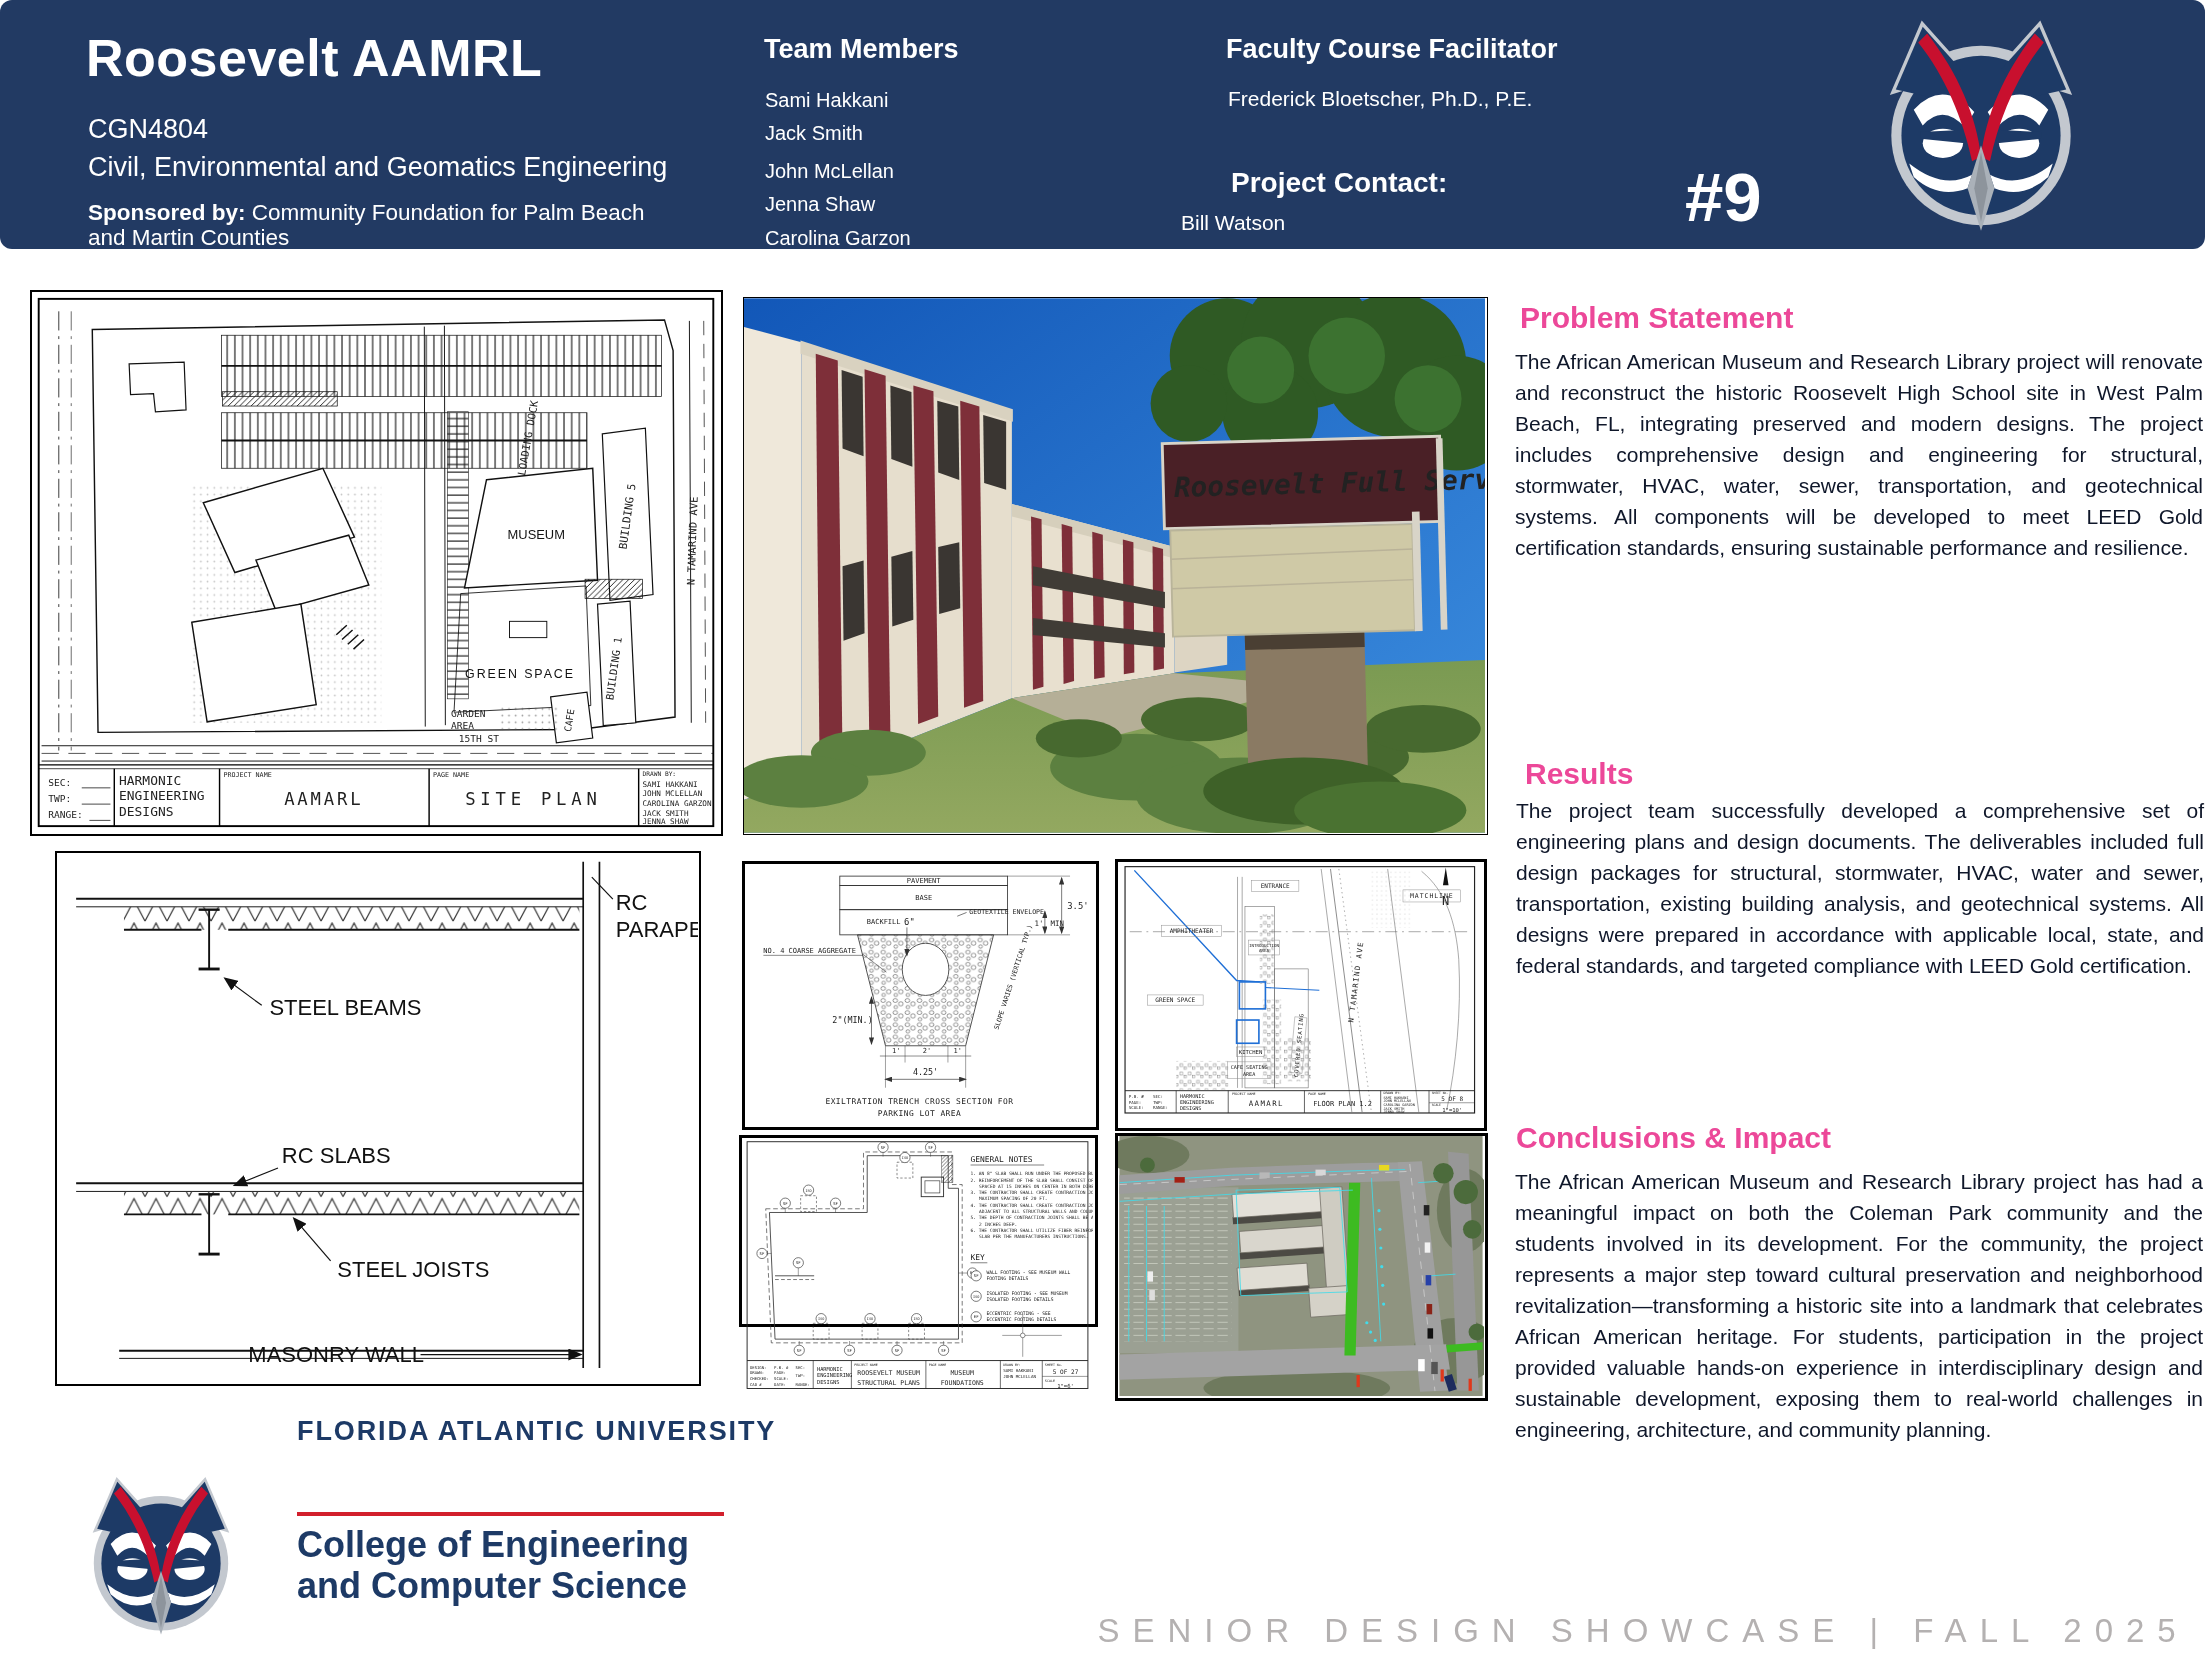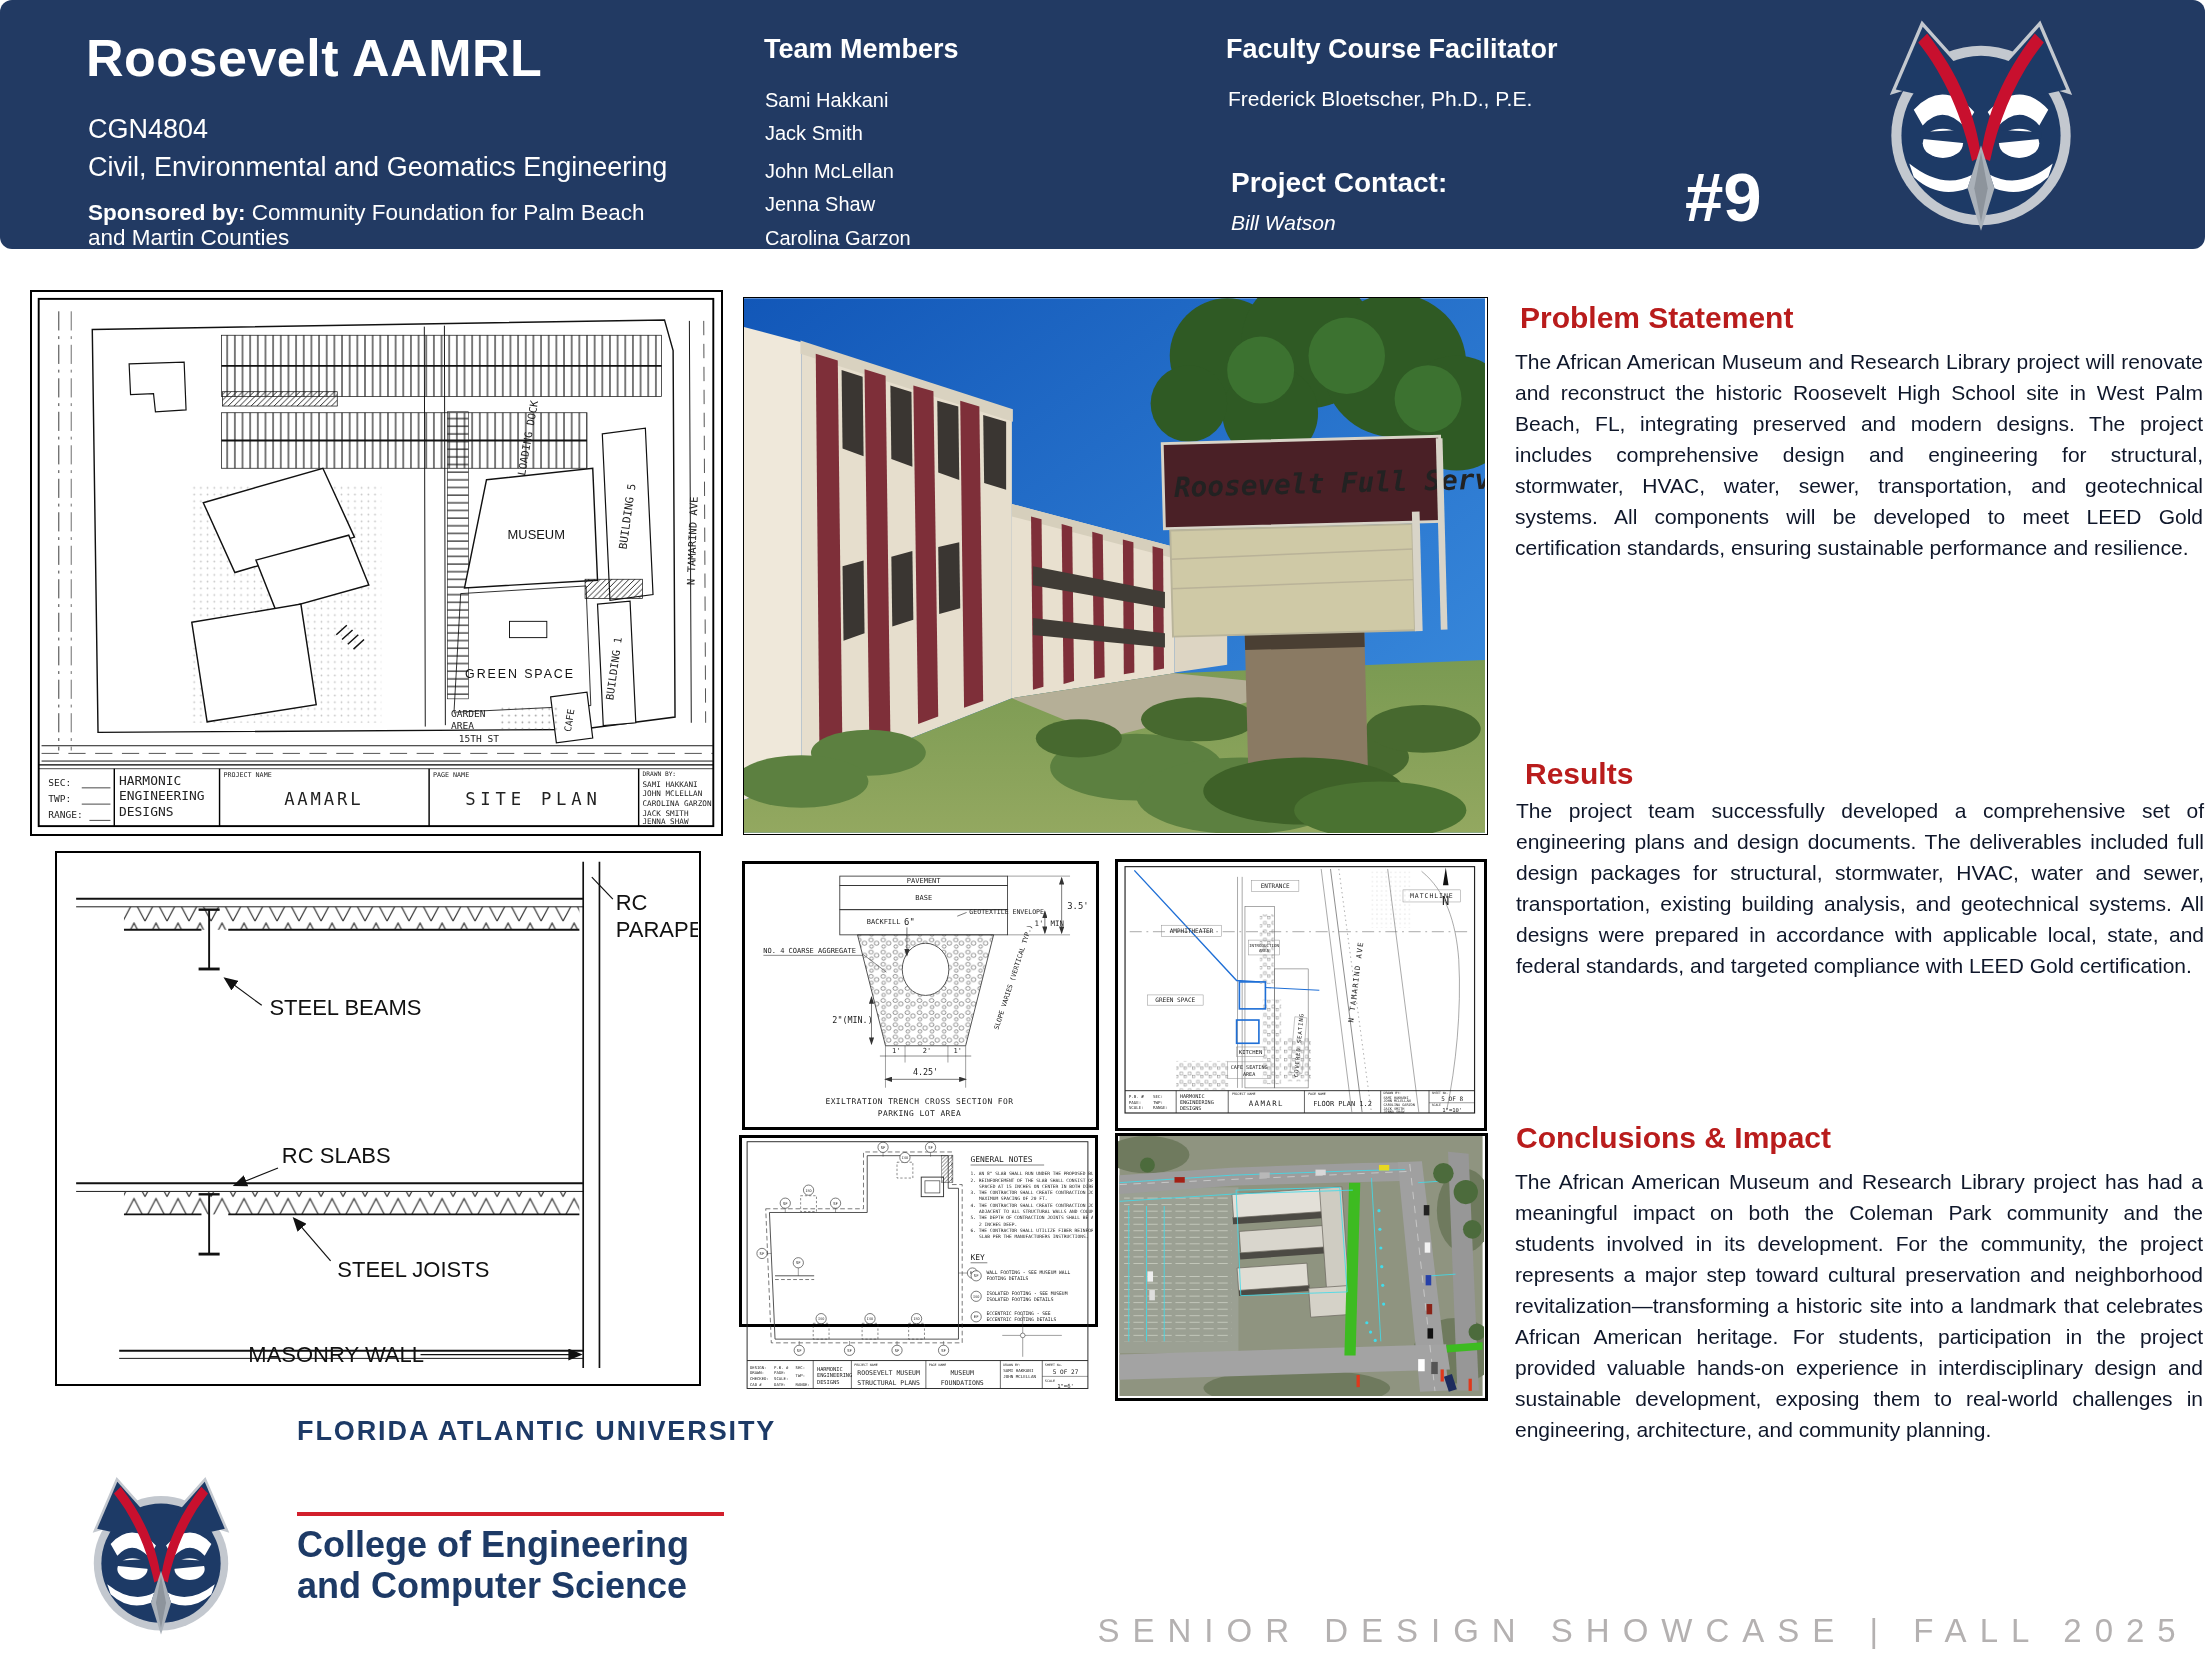--- a/index.html
+++ b/index.html
@@ -11,21 +11,21 @@
   .h-title{left:86px;top:28px;font-size:52px;font-weight:bold;letter-spacing:0.5px;}
   .h-code{left:88px;top:114px;font-size:27px;}
   .h-dept{left:88px;top:152px;font-size:27px;}
   .h-spon{left:88px;top:200px;width:565px;font-size:22.5px;line-height:1.12;}
   .h-spon b{font-weight:bold;}
   .col-head{font-size:27px;font-weight:bold;}
   .team-name{font-size:20px;}
   .fac-name{font-size:21px;}
   .proj-num{left:1685px;top:158px;font-size:69px;font-weight:bold;}
   
-  .sec-head{font-size:30px;font-weight:bold;color:#b91c1c;}
+  .sec-head{font-size:30px;font-weight:bold;color:#ec4899;}
   .sec-body{width:688px;font-size:21px;line-height:31px;text-align:justify;color:#0f172a;}
   .frame-thin{position:absolute;background:#ffffff;border:2.4px solid #000;box-sizing:border-box;}
   svg text{font-family:"DejaVu Sans Mono",monospace;fill:#222;}
   svg text.lab{font-family:"Liberation Sans",sans-serif;fill:#111;}
   
   .fau-uni{left:297px;top:1416px;font-family:Liberation Sans, sans-serif;font-weight:bold;
            font-size:27px;color:#1d3a66;letter-spacing:1.9px;}
   .fau-rule{left:297px;top:1512px;width:427px;height:3.8px;background:#d21f2c;}
   .fau-col{left:297px;top:1525px;font-size:36px;line-height:1.13;color:#1d3a66;font-weight:600;}
   .footer-txt{right:16.3px;top:1612px;font-size:33px;letter-spacing:13px;color:#b4b1b1;}
@@ -44,21 +44,21 @@
     <div class="abs col-head" style="left:764px;top:34px;">Team Members</div>
     <div class="abs team-name" style="left:765px;top:89px;">Sami Hakkani</div>
     <div class="abs team-name" style="left:765px;top:122px;">Jack Smith</div>
     <div class="abs team-name" style="left:765px;top:160px;">John McLellan</div>
     <div class="abs team-name" style="left:765px;top:193px;">Jenna Shaw</div>
     <div class="abs team-name" style="left:765px;top:227px;">Carolina Garzon</div>
 
     <div class="abs col-head" style="left:1226px;top:34px;">Faculty Course Facilitator</div>
     <div class="abs fac-name" style="left:1228px;top:87px;">Frederick Bloetscher, Ph.D., P.E.</div>
     <div class="abs col-head" style="left:1231px;top:167px;font-size:28px;">Project Contact:</div>
-    <div class="abs fac-name" style="left:1231px;top:211px;font-style:italic;">Bill Watson</div>
+    <div class="abs fac-name" style="left:1181px;top:211px;">Bill Watson</div>
 
     <div class="abs proj-num">#9</div>
 
     <svg class="abs" style="left:1866px;top:20px;" width="230" height="213" viewBox="0 0 200 190">
       <defs>
         <g id="owl">
           <polygon points="24,62 48,6 82,44" fill="#1d3a66" stroke="#c3c8cf" stroke-width="6"></polygon>
           <polygon points="176,62 152,6 118,44" fill="#1d3a66" stroke="#c3c8cf" stroke-width="6"></polygon>
           <circle cx="100" cy="103" r="80" fill="#c3c8cf"></circle>
           <circle cx="100" cy="103" r="71" fill="#1d3a66"></circle>

